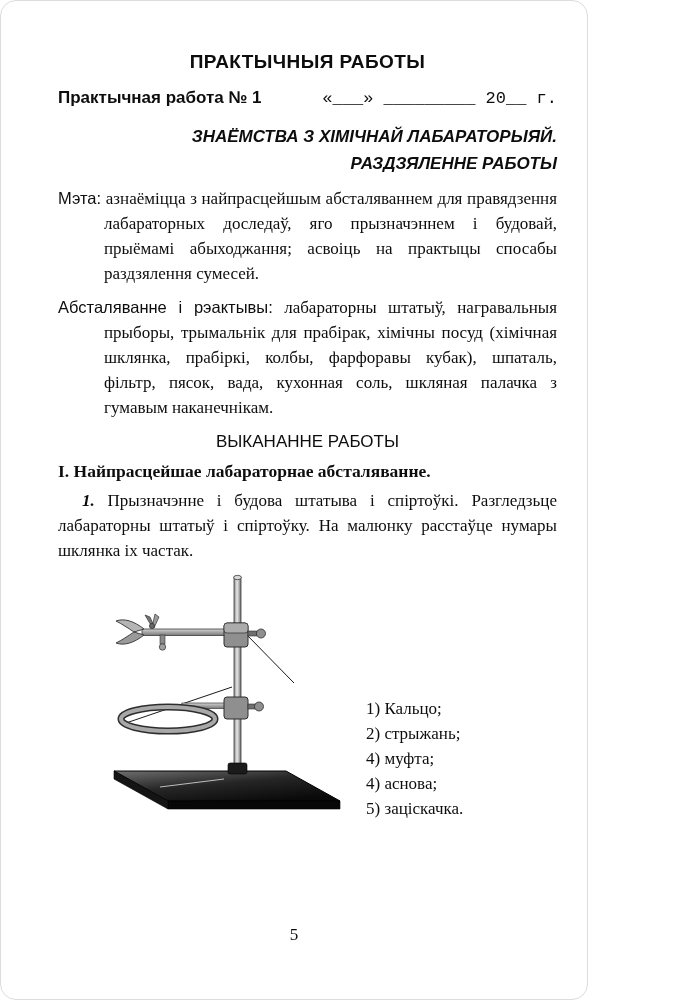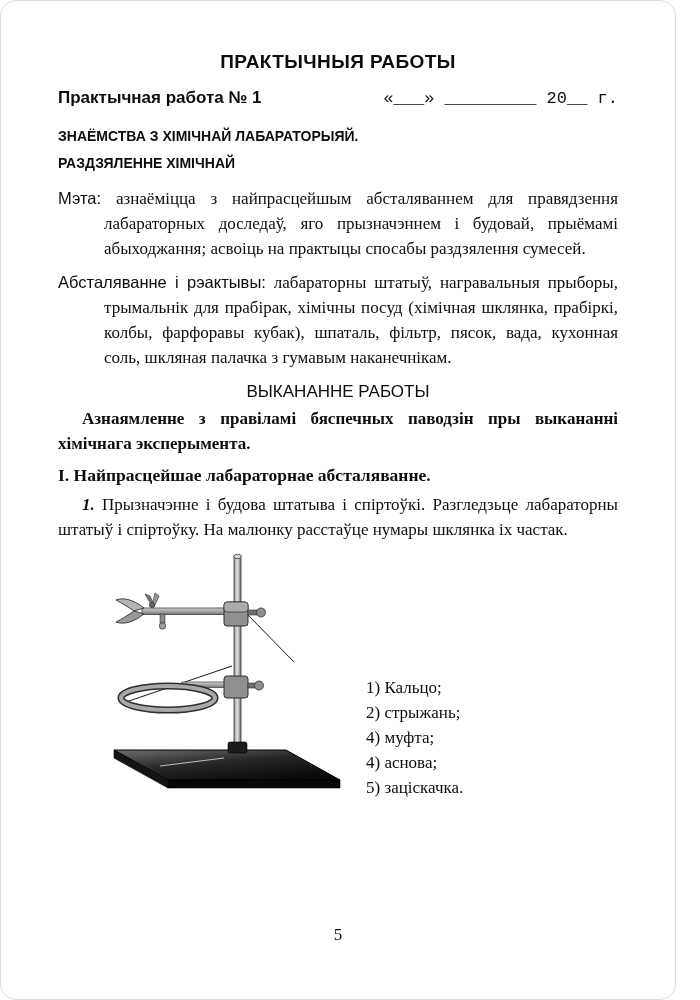--- a/index.html
+++ b/index.html
@@ -3,49 +3,50 @@
 <meta charset="utf-8">
 <style>
   html, body { margin: 0; padding: 0; background: #ffffff; }
   body {
     width: 700px; height: 1000px;
     font-family: "Liberation Serif", serif;
     color: #0d0d0d;
   }
   .page {
     box-sizing: border-box;
-    width: 676px; height: 1000px;
+    width: 588px; height: 1000px;
     background: #ffffff;
     border: 1px solid #dcdcdc;
     border-radius: 16px;
-    padding: 50px 57px 0 57px;
+    padding: 50px 30px 0 57px;
     position: relative;
     overflow: hidden;
   }
   .main-title {
     text-align: center;
     font-family: "Liberation Sans", sans-serif;
     font-weight: bold;
     font-size: 19px;
     letter-spacing: 0.4px;
   }
   .work-row {
     display: flex; justify-content: space-between; align-items: baseline;
     margin-top: 15px;
   }
   .work-title {
     font-family: "Liberation Sans", sans-serif;
     font-weight: bold; font-size: 17px;
   }
   .date-blank { font-size: 17px; font-family: Liberation Mono, monospace; }
   .topic {
-    text-align: left;
+    text-align: right;
     font-family: "Liberation Sans", sans-serif;
-    font-weight: bold; font-size: 14px; line-height: 27px;
+    font-weight: bold; font-size: 17px; line-height: 27px;
     margin-top: 15px;
+    font-style: italic;
   }
   p { margin: 0; }
   p.hang {
     font-size: 17px; line-height: 25px; text-align: justify;
     margin-top: 9px;
     padding-left: 46px; text-indent: -46px;
   }
   .lbl {
     font-family: "Liberation Sans", sans-serif;
     font-weight: normal; font-size: 16.5px;
@@ -85,30 +86,29 @@
 
   <div class="main-title">ПРАКТЫЧНЫЯ РАБОТЫ</div>
 
   <div class="work-row">
     <span class="work-title">Практычная работа № 1</span>
     <span class="date-blank">«___» _________ 20__ г.</span>
   </div>
 
   <div class="topic">
     <div>ЗНАЁМСТВА З ХІМІЧНАЙ ЛАБАРАТОРЫЯЙ.</div>
-    <div>РАЗДЗЯЛЕННЕ ХІМІЧНАЙ</div>
+    <div>РАЗДЗЯЛЕННЕ РАБОТЫ</div>
   </div>
 
   <p class="hang"><span class="lbl">Мэта:</span> <span>азнаёміцца з найпрасцейшым абсталяваннем для правядзення лабараторных доследаў, яго прызначэннем і будовай, прыёмамі абыходжання; асвоіць на практыцы спосабы раздзялення сумесей.</span></p>
 
   <p class="hang"><span class="lbl">Абсталяванне і рэактывы:</span> <span>лабараторны штатыў, награвальныя прыборы, трымальнік для прабірак, хімічны посуд (хімічная шклянка, прабіркі, колбы, фарфоравы кубак), шпаталь, фільтр, пясок, вада, кухонная соль, шкляная палачка з гумавым наканечнікам.</span></p>
 
   <div class="section-title">ВЫКАНАННЕ РАБОТЫ</div>
 
-  <p class="body boldp">Азнаямленне з правіламі бяспечных паводзін пры выкананні хімічнага эксперымента.</p>
 
 
   <p class="part-head"><span>I.</span> <span>Найпрасцейшае лабараторнае абсталяванне.</span></p>
 
   <p class="body"><span class="tasknum">1.</span> <span>Прызначэнне і будова штатыва і спіртоўкі. Разгледзьце лабараторны штатыў і спіртоўку. На малюнку расстаўце нумары шклянка іх частак.</span></p>
 
   <div class="figure-row">
     <div class="stand-wrap">
       <svg width="240" height="252" viewBox="0 0 240 252">
         <defs>

